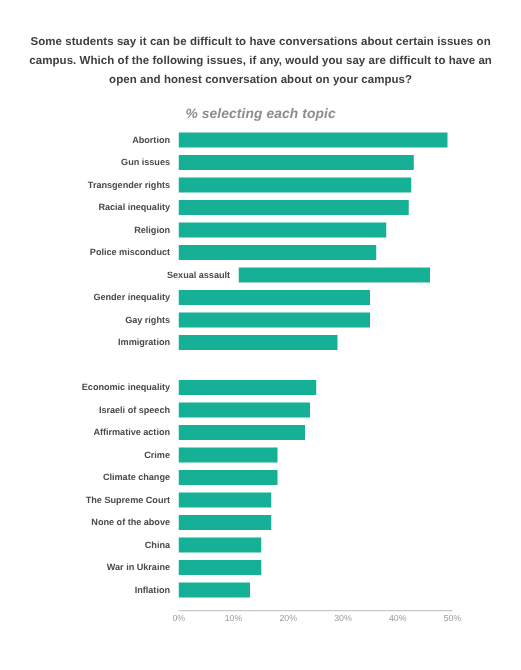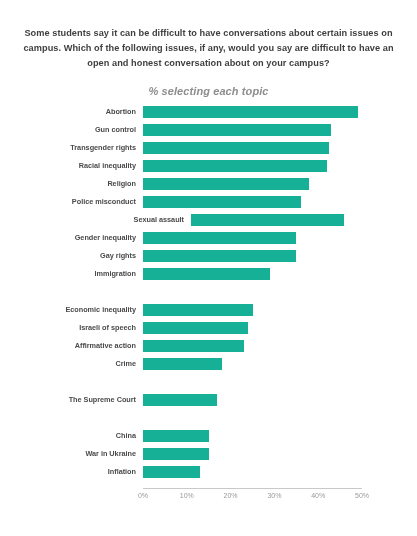--- a/index.html
+++ b/index.html
@@ -121,21 +121,21 @@
   </div>
 
   <div id="plot-area">
       <div class="bar-row" style="top: 6px;">
         <div class="bar-label">Abortion</div>
         <div class="bar-track">
           <div class="bar-fill" style="width: 214.62px; background: rgb(22, 176, 150);"></div>
         </div>
       </div>
       <div class="bar-row" style="top: 24px;">
-        <div class="bar-label">Gun control</div>
+        <div class="bar-label">Gun issues</div>
         <div class="bar-track">
           <div class="bar-fill" style="width: 188.34px; background: rgb(22, 176, 150);"></div>
         </div>
       </div>
       <div class="bar-row" style="top: 42px;">
         <div class="bar-label">Transgender rights</div>
         <div class="bar-track">
           <div class="bar-fill" style="width: 186.15px; background: rgb(22, 176, 150);"></div>
         </div>
       </div>
@@ -198,22 +198,34 @@
         <div class="bar-track">
           <div class="bar-fill" style="width: 100.74px; background: rgb(22, 176, 150);"></div>
         </div>
       </div>
       <div class="bar-row" style="top: 258px;">
         <div class="bar-label">Crime</div>
         <div class="bar-track">
           <div class="bar-fill" style="width: 78.84px; background: rgb(22, 176, 150);"></div>
         </div>
       </div>
+      <div class="bar-row" style="top: 276px;">
+        <div class="bar-label">Climate change</div>
+        <div class="bar-track">
+          <div class="bar-fill" style="width: 78.84px; background: rgb(22, 176, 150);"></div>
+        </div>
+      </div>
       <div class="bar-row" style="top: 294px;">
         <div class="bar-label">The Supreme Court</div>
+        <div class="bar-track">
+          <div class="bar-fill" style="width: 74.46px; background: rgb(22, 176, 150);"></div>
+        </div>
+      </div>
+      <div class="bar-row" style="top: 312px;">
+        <div class="bar-label">None of the above</div>
         <div class="bar-track">
           <div class="bar-fill" style="width: 74.46px; background: rgb(22, 176, 150);"></div>
         </div>
       </div>
       <div class="bar-row" style="top: 330px;">
         <div class="bar-label">China</div>
         <div class="bar-track">
           <div class="bar-fill" style="width: 65.7px; background: rgb(22, 176, 150);"></div>
         </div>
       </div>

